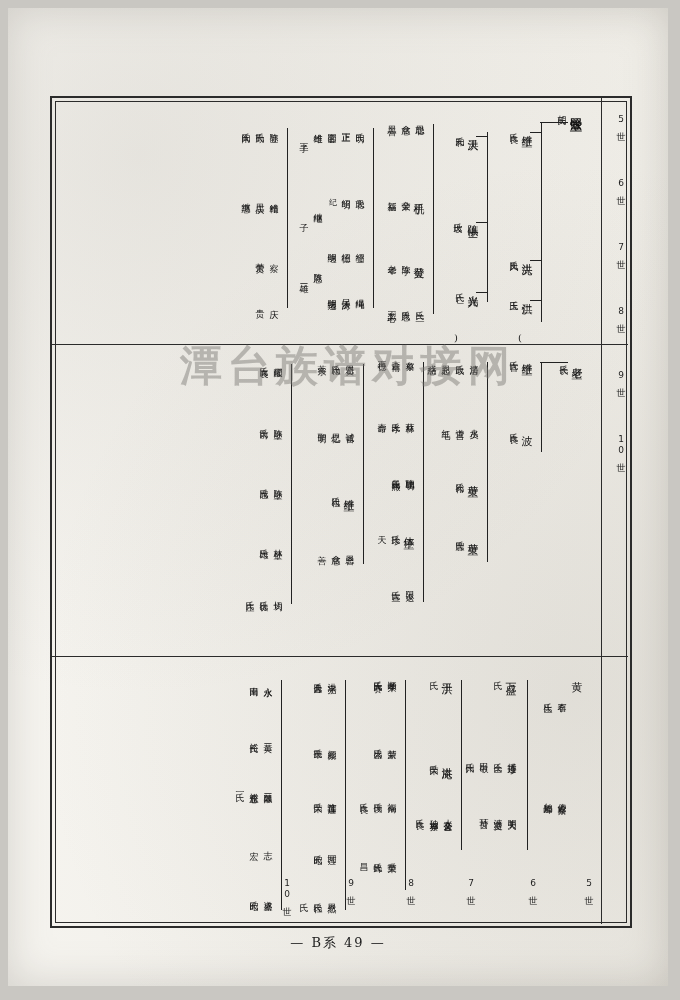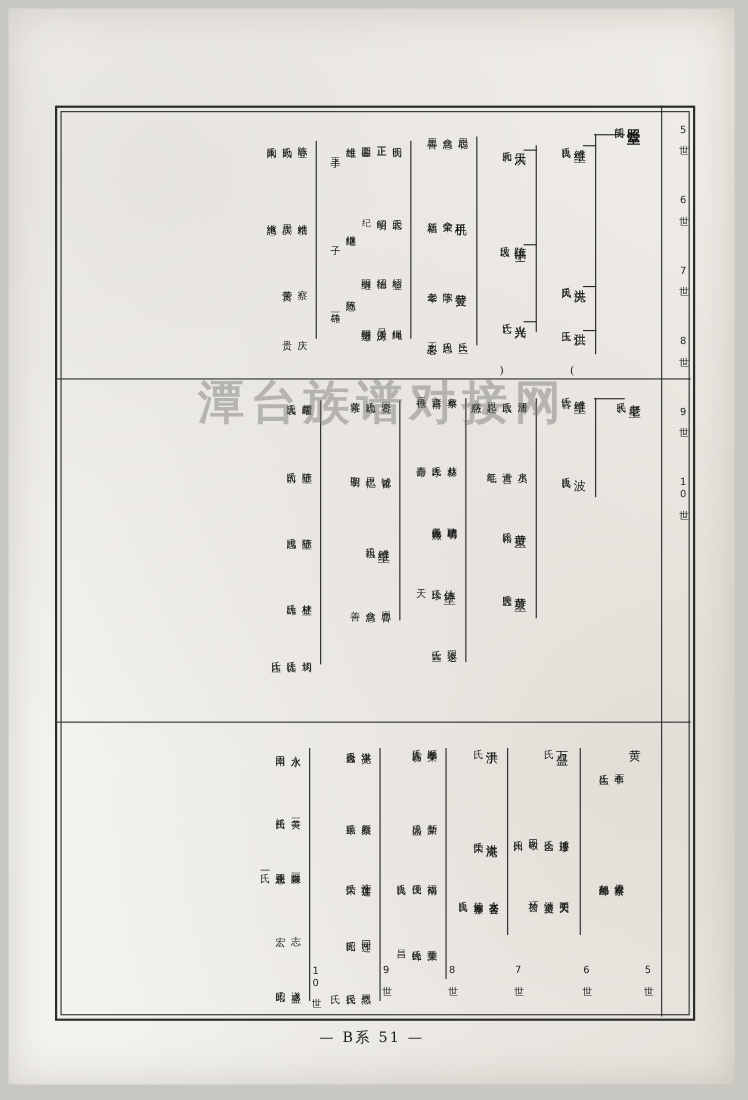--- a/index.html
+++ b/index.html
@@ -341,14 +341,14 @@
     <div class="gen-cell" style="right:212px;top:782px">8世</div>
     <div class="gen-cell" style="right:272px;top:782px">9世</div>
     <div class="gen-cell" style="right:336px;top:782px">10世</div>
 
   </div>
 
   <div class="wm">
     <div class="wm1">潭台族谱对接网</div>
   </div>
 
-  <div class="footer">— B系 51 —</div>
+  <div class="footer">— B系 49 —</div>
 </div>
 
 </body></html>

